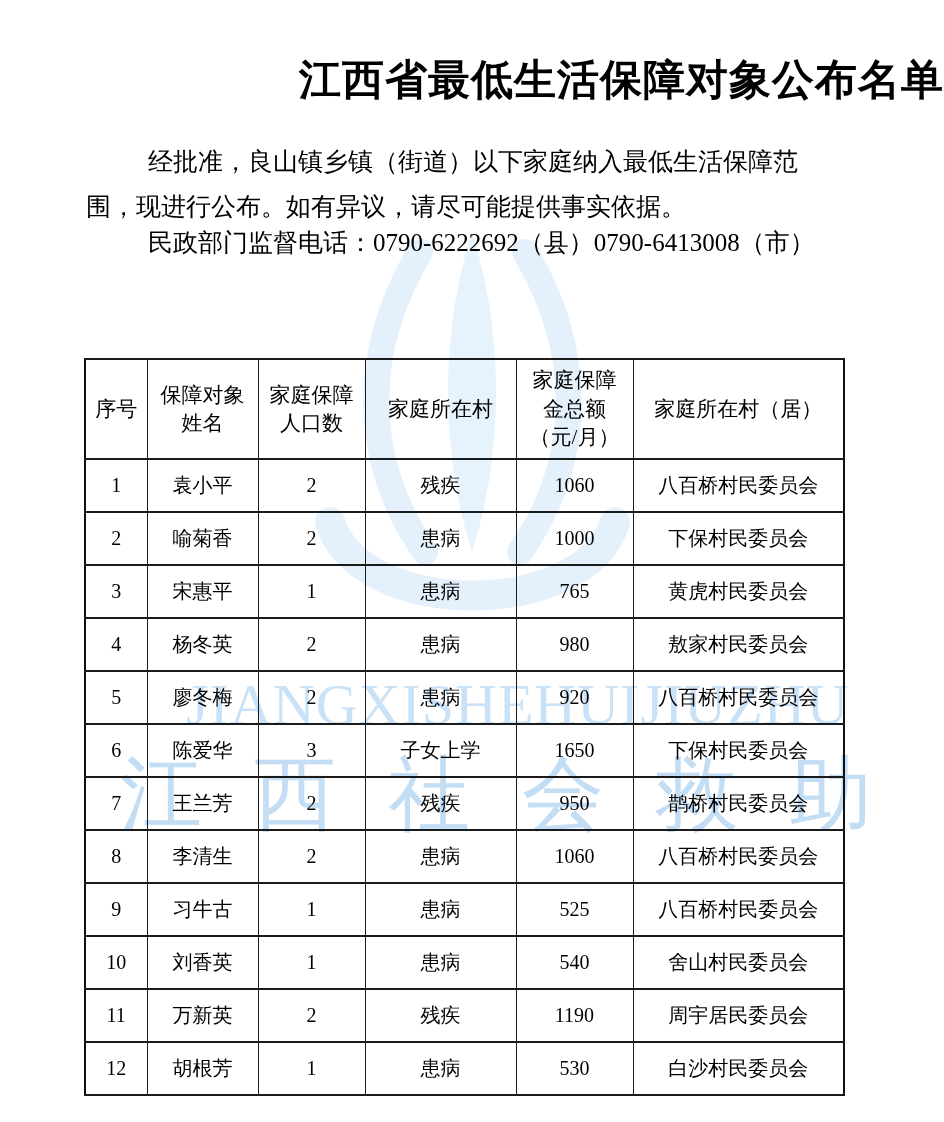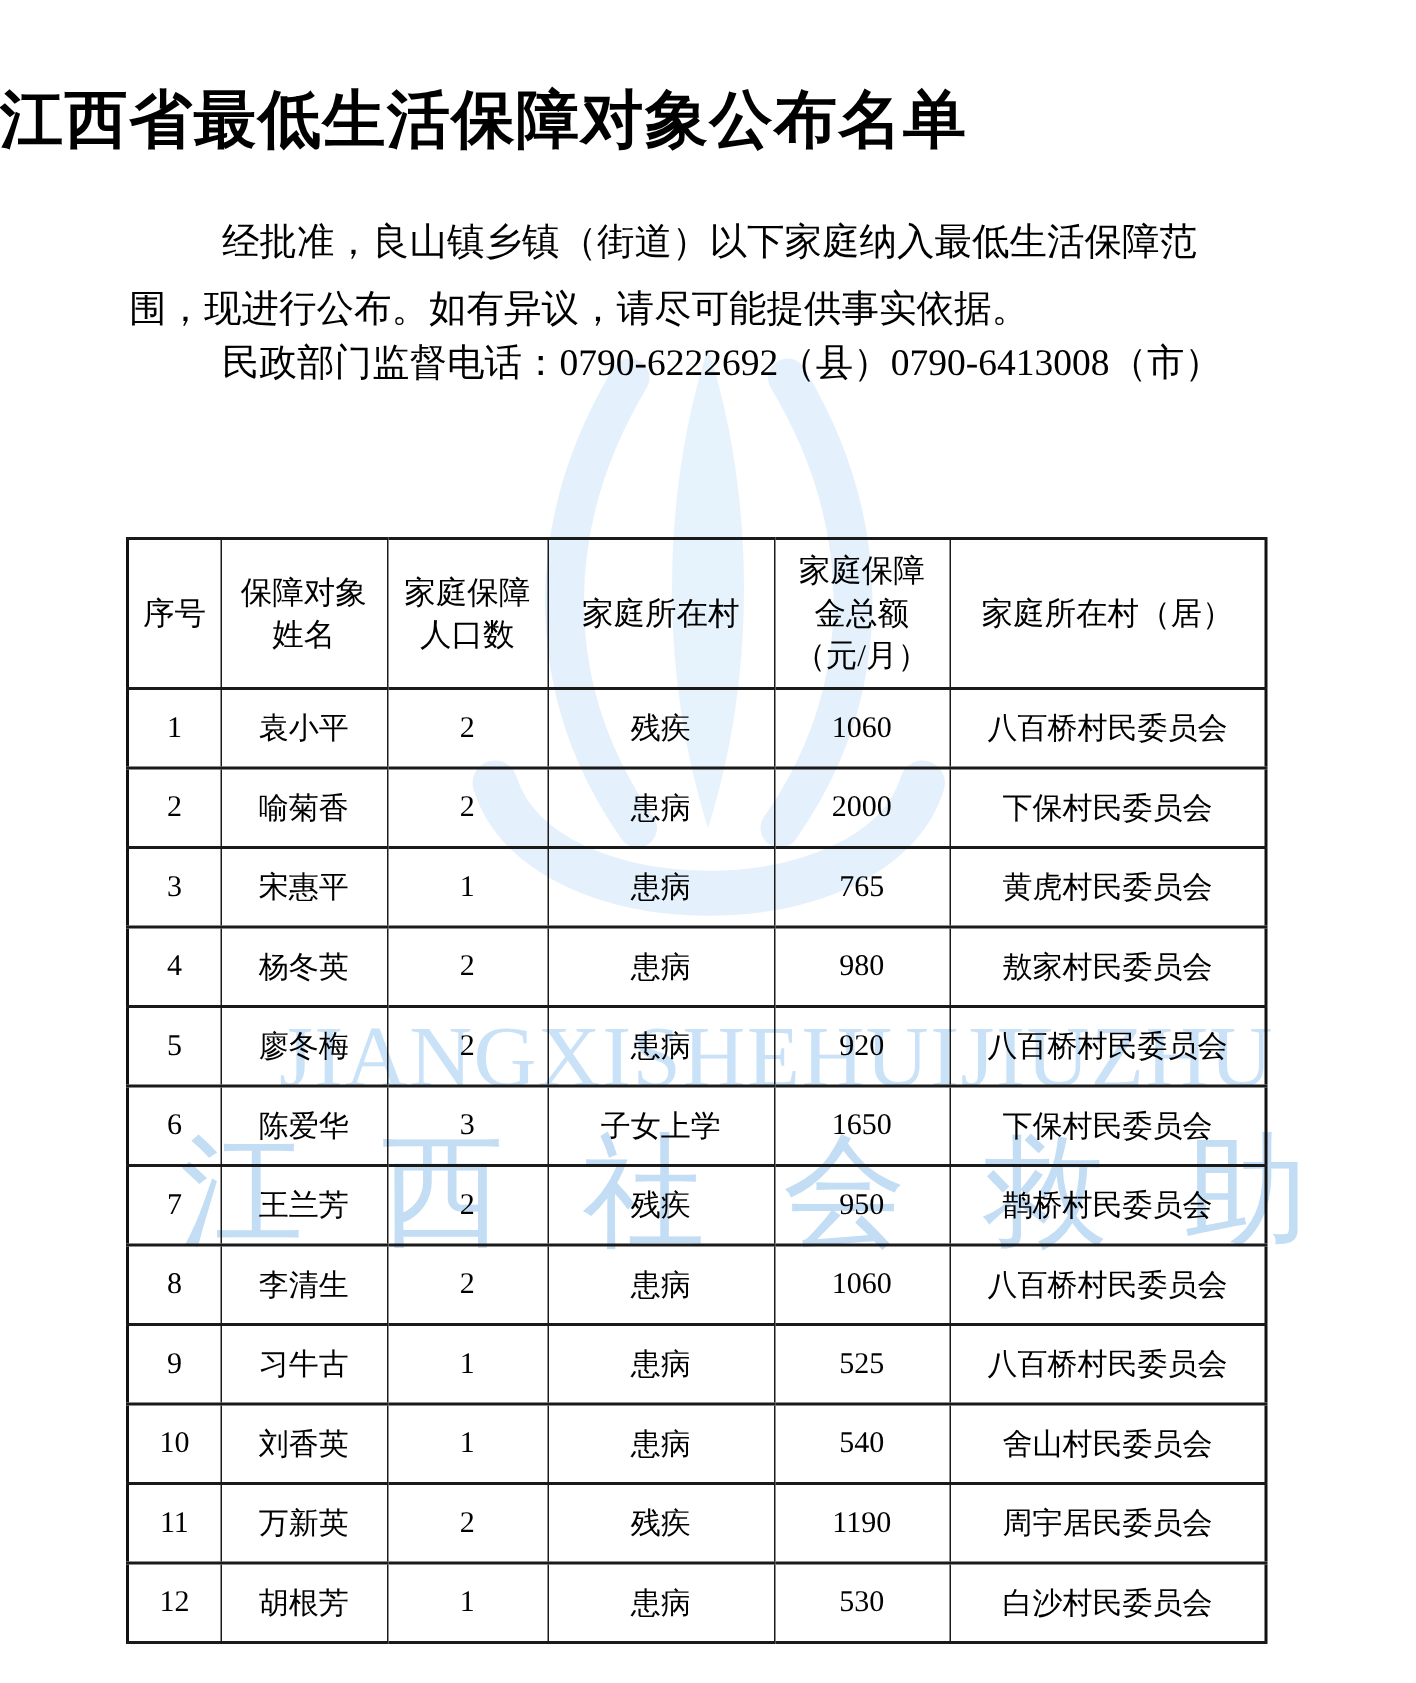--- a/index.html
+++ b/index.html
@@ -17,21 +17,21 @@
     text-align:center;
   }
   .wm-cjk{
     position:absolute;left:120px;top:754px;font-size:82px;line-height:1;
     color:#c3ddf4;letter-spacing:52px;white-space:nowrap;
     font-family:"Liberation Serif","DejaVu Serif",serif;
   }
   
   .content{position:absolute;inset:0;z-index:1;}
   .title{
-    position:absolute;top:52px;left:0;width:100%;margin:0;text-align:left;
+    position:absolute;top:52px;left:0;width:100%;margin:0;text-align:right;
     font-size:42px;font-weight:700;letter-spacing:1px;
   }
   .line{position:absolute;left:86px;width:790px;margin:0;font-size:25px;line-height:32px;}
   .indent{padding-left:62px;}
   .l1{top:146px;}
   .l2{top:191px;}
   .l3{top:227px;}
   .l4{top:273px;}
   
   table.roster{
@@ -102,21 +102,21 @@
           <td>2</td>
           <td>残疾</td>
           <td>1060</td>
           <td>八百桥村民委员会</td>
         </tr>
         <tr>
           <td>2</td>
           <td>喻菊香</td>
           <td>2</td>
           <td>患病</td>
-          <td>2000</td>
+          <td>1000</td>
           <td>下保村民委员会</td>
         </tr>
         <tr>
           <td>3</td>
           <td>宋惠平</td>
           <td>1</td>
           <td>患病</td>
           <td>765</td>
           <td>黄虎村民委员会</td>
         </tr>

